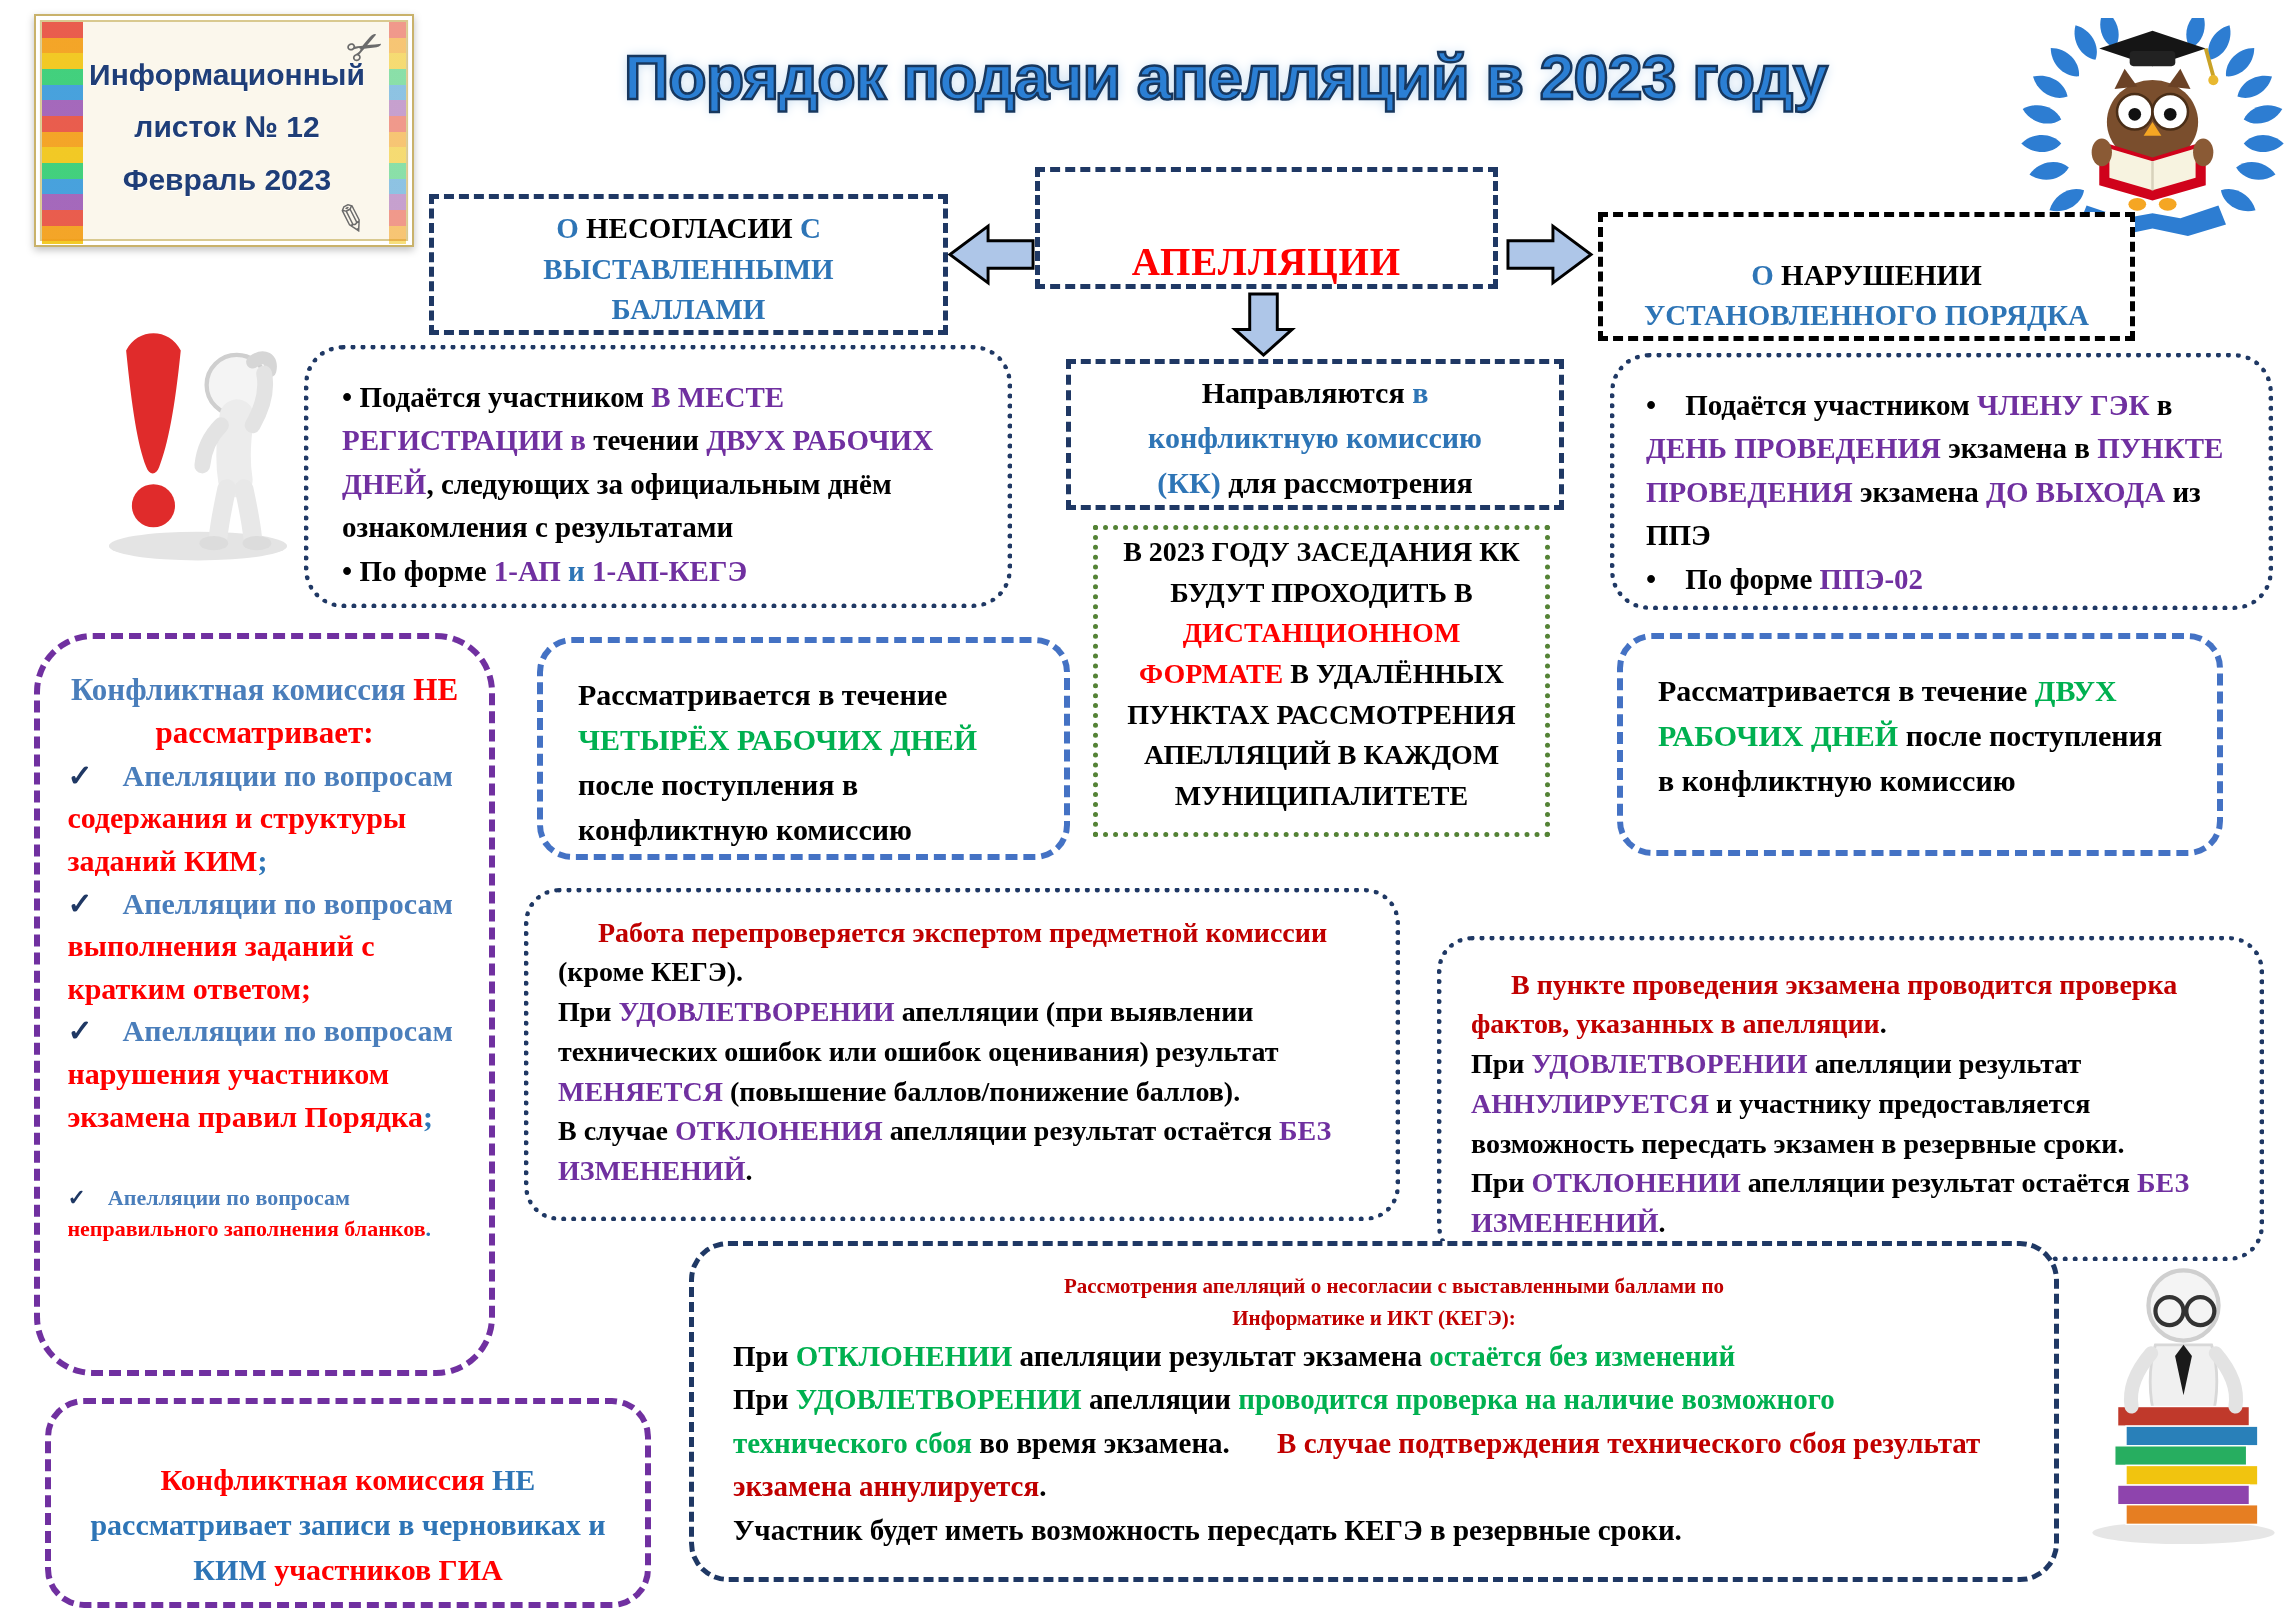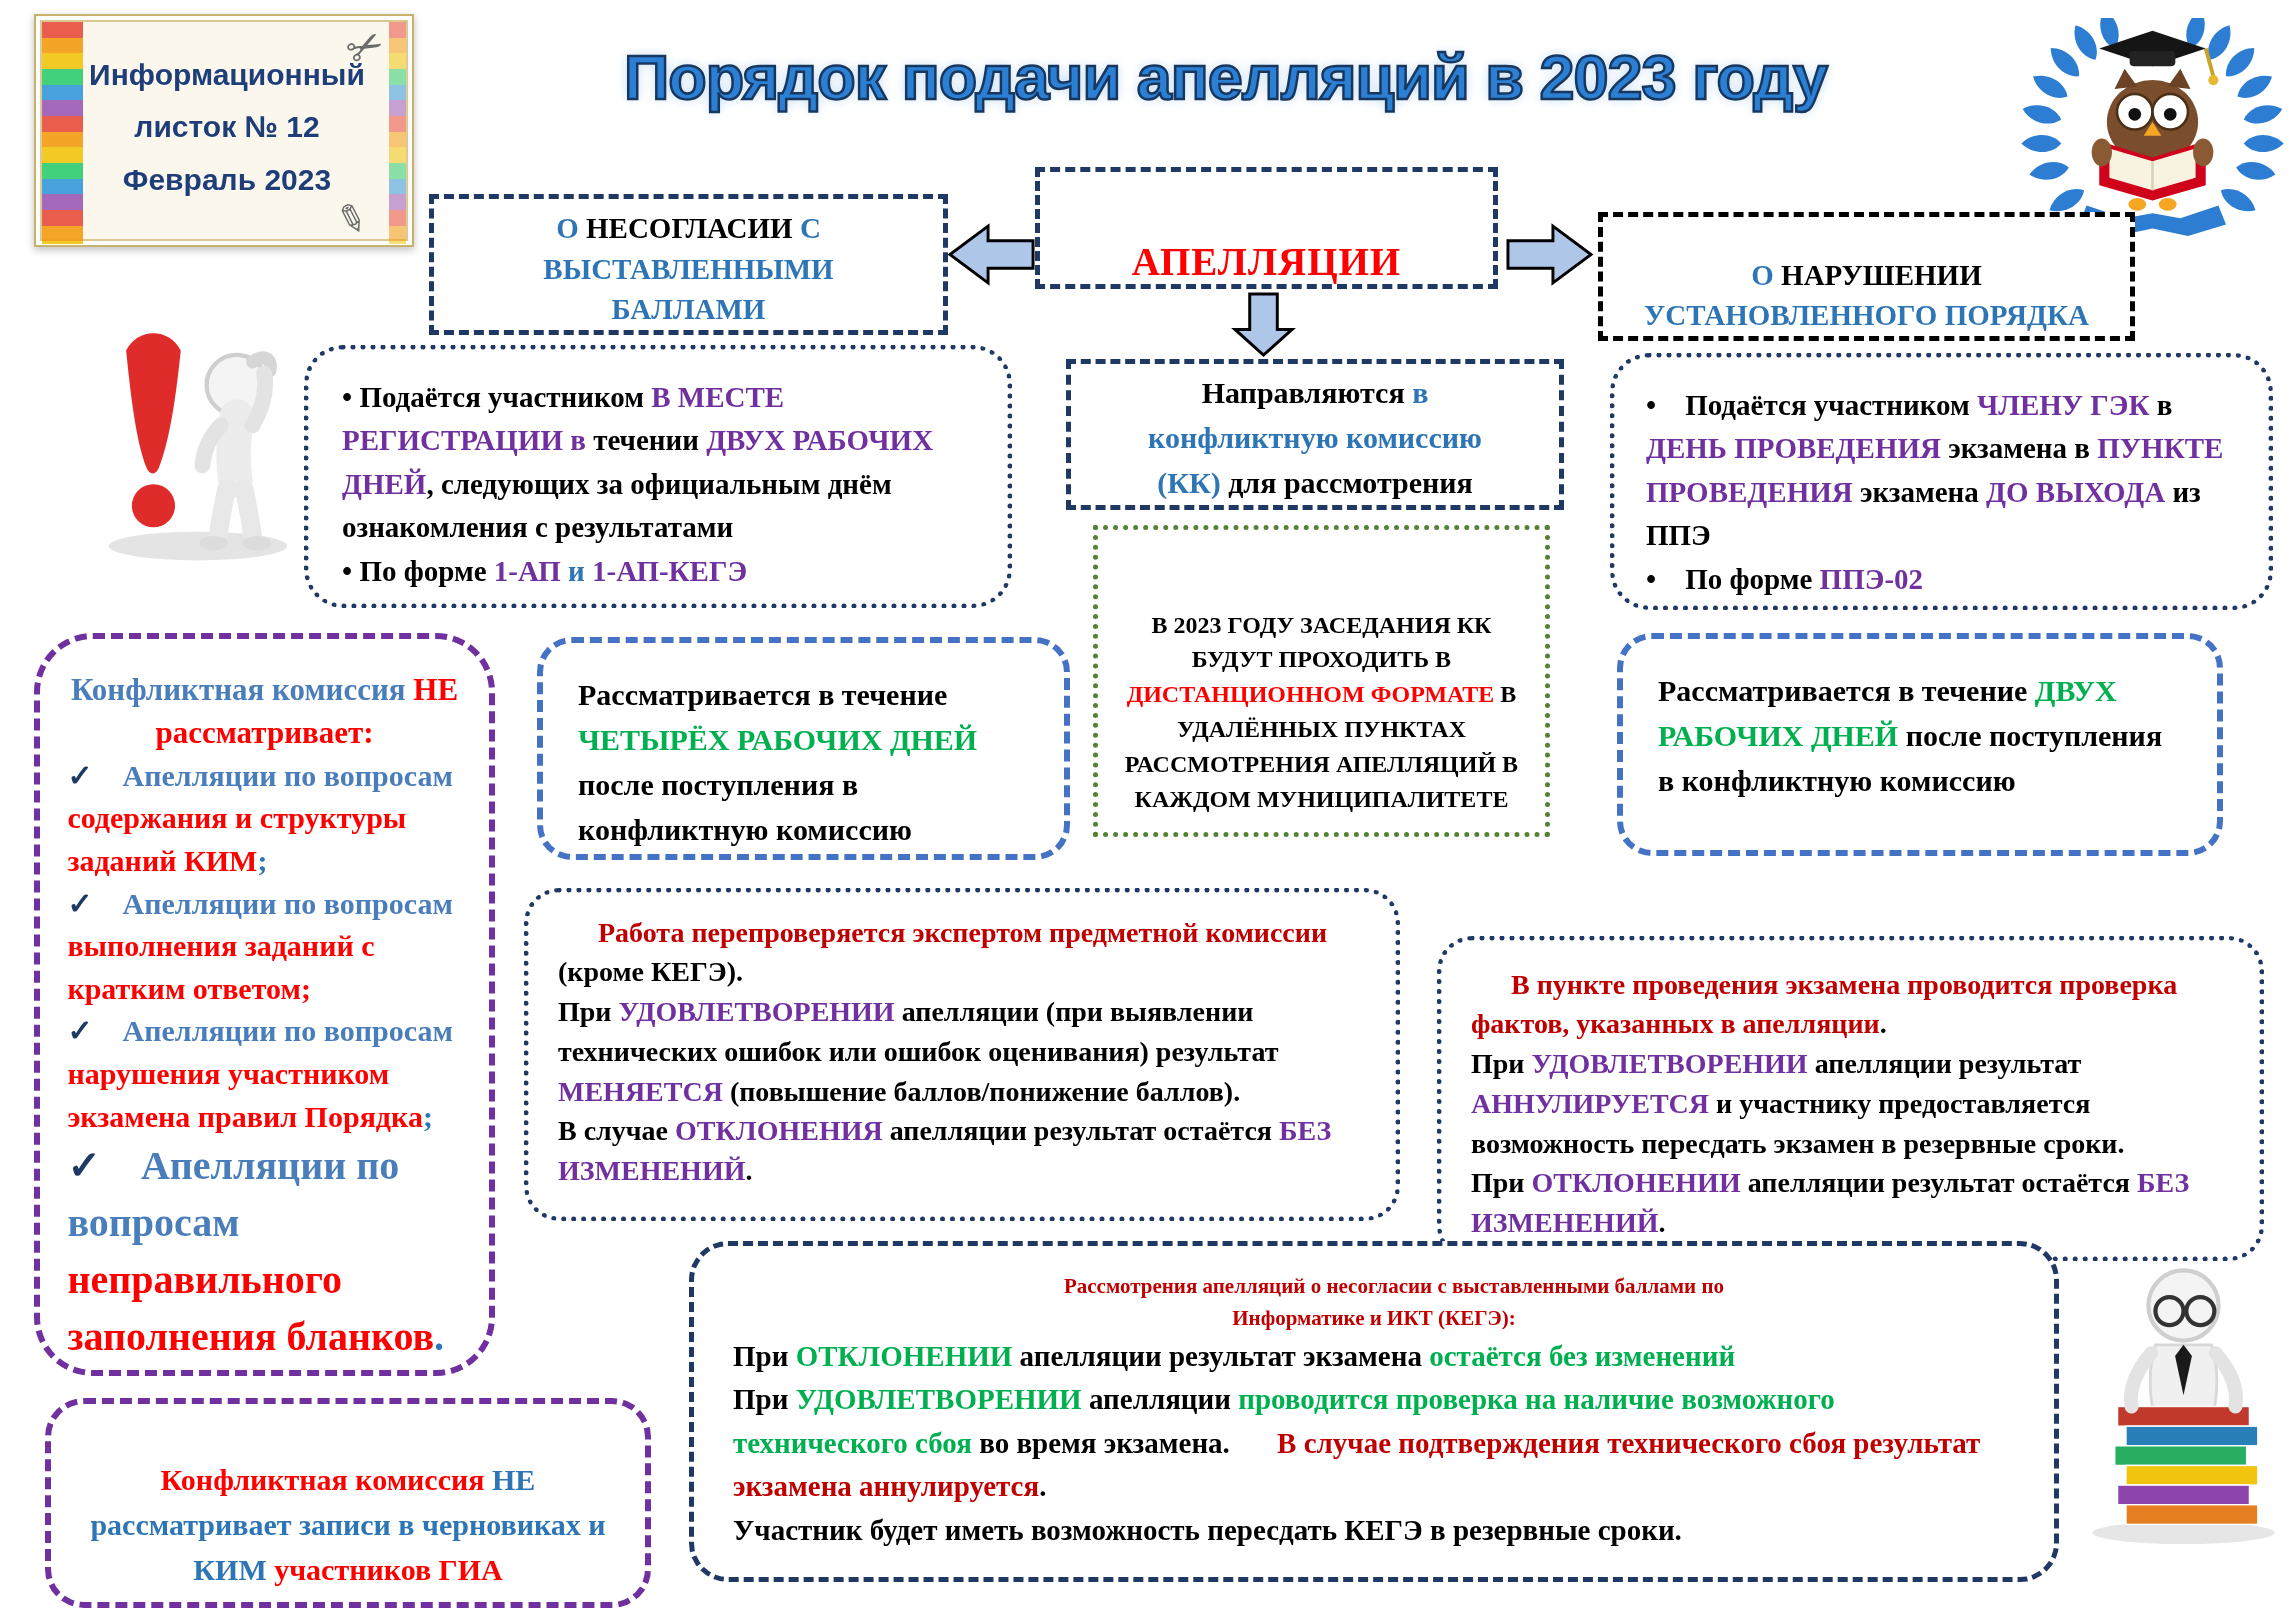--- a/index.html
+++ b/index.html
@@ -172,29 +172,29 @@
 конфликтную комиссию
 (КК)</span><span class="c-black"> для рассмотрения</span></div>
   </div>
 
   <div class="abs box b-navy-dot" style="left:1610px;top:353px;width:663px;height:257px;padding:25.5px 31px;">
     <div class="body-text seg"><span class="c-black">• Подаётся участником </span><span class="c-purple">ЧЛЕНУ ГЭК</span><span class="c-black"> в </span><span class="c-purple">ДЕНЬ ПРОВЕДЕНИЯ</span><span class="c-black"> экзамена в </span><span class="c-purple">ПУНКТЕ ПРОВЕДЕНИЯ</span><span class="c-black"> экзамена </span><span class="c-purple">ДО ВЫХОДА</span><span class="c-black"> из ППЭ</span></div>
     <div class="body-text seg"><span class="c-black">• По форме </span><span class="c-purple">ППЭ-02</span></div>
   </div>
 
   <div class="abs box b-green-dot flex-c" style="left:1093px;top:525px;width:457px;height:312px;padding:15.7px 19.6px;">
-    <div class="body-text center seg" style="font-size:24px;line-height:1.45;"><span class="c-black">В 2023 ГОДУ ЗАСЕДАНИЯ КК БУДУТ ПРОХОДИТЬ В </span><span class="c-red">ДИСТАНЦИОННОМ ФОРМАТЕ</span><span class="c-black"> В УДАЛЁННЫХ ПУНКТАХ РАССМОТРЕНИЯ АПЕЛЛЯЦИЙ В КАЖДОМ МУНИЦИПАЛИТЕТЕ</span></div>
+    <div class="body-text center seg" style="font-size:28px;line-height:1.45;"><span class="c-black">В 2023 ГОДУ ЗАСЕДАНИЯ КК БУДУТ ПРОХОДИТЬ В </span><span class="c-red">ДИСТАНЦИОННОМ ФОРМАТЕ</span><span class="c-black"> В УДАЛЁННЫХ ПУНКТАХ РАССМОТРЕНИЯ АПЕЛЛЯЦИЙ В КАЖДОМ МУНИЦИПАЛИТЕТЕ</span></div>
   </div>
 
   <div class="abs box b-purple-dash" style="left:34px;top:633px;width:461px;height:743px;padding:29px 27.4px;">
     <div class="center seg" style="font-size:31px;font-weight:700;line-height:1.4;"><span class="c-lblue">Конфликтная комиссия </span><span class="c-red">НЕ рассматривает:</span></div>
     <div class="seg" style="font-size:30px;font-weight:700;line-height:1.42;"><span class="c-navy">✓ </span><span class="c-lblue">Апелляции по вопросам </span><span class="c-red">содержания и структуры заданий КИМ</span><span class="c-blue">;</span></div>
     <div class="seg" style="font-size:30px;font-weight:700;line-height:1.42;"><span class="c-navy">✓ </span><span class="c-lblue">Апелляции по вопросам </span><span class="c-red">выполнения заданий с кратким ответом;</span></div>
     <div class="seg" style="font-size:30px;font-weight:700;line-height:1.42;"><span class="c-navy">✓ </span><span class="c-lblue">Апелляции по вопросам </span><span class="c-red">нарушения участником экзамена правил Порядка</span><span class="c-blue">;</span></div>
-    <div class="seg" style="font-size:40px;font-weight:700;line-height:1.42;"><span class="c-navy">✓ </span><span class="c-lblue">Апелляции по вопросам </span><span class="c-red">неправильного заполнения бланков</span><span class="c-blue">.</span></div>
+    <div class="seg" style="font-size:22px;font-weight:700;line-height:1.42;margin-top:44px;"><span class="c-navy">✓ </span><span class="c-lblue">Апелляции по вопросам </span><span class="c-red">неправильного заполнения бланков</span><span class="c-blue">.</span></div>
   </div>
 
   <div class="abs box b-blue-dash" style="left:537px;top:637px;width:533px;height:223px;padding:29px 35px;">
     <div class="body-text seg" style="font-size:30px;"><span class="c-black">Рассматривается в течение </span><span class="c-green">ЧЕТЫРЁХ РАБОЧИХ ДНЕЙ</span><span class="c-black"> после поступления в конфликтную комиссию</span></div>
   </div>
   <div class="abs box b-blue-dash" style="left:1617px;top:633px;width:606px;height:223px;padding:29px 35px;">
     <div class="body-text seg" style="font-size:30px;"><span class="c-black">Рассматривается в течение </span><span class="c-green">ДВУХ РАБОЧИХ ДНЕЙ</span><span class="c-black"> после поступления в конфликтную комиссию</span></div>
   </div>
 
   <div class="abs box b-navy-dot" style="left:524px;top:888px;width:876px;height:333px;padding:19.6px 29px;border-radius:35px;">

